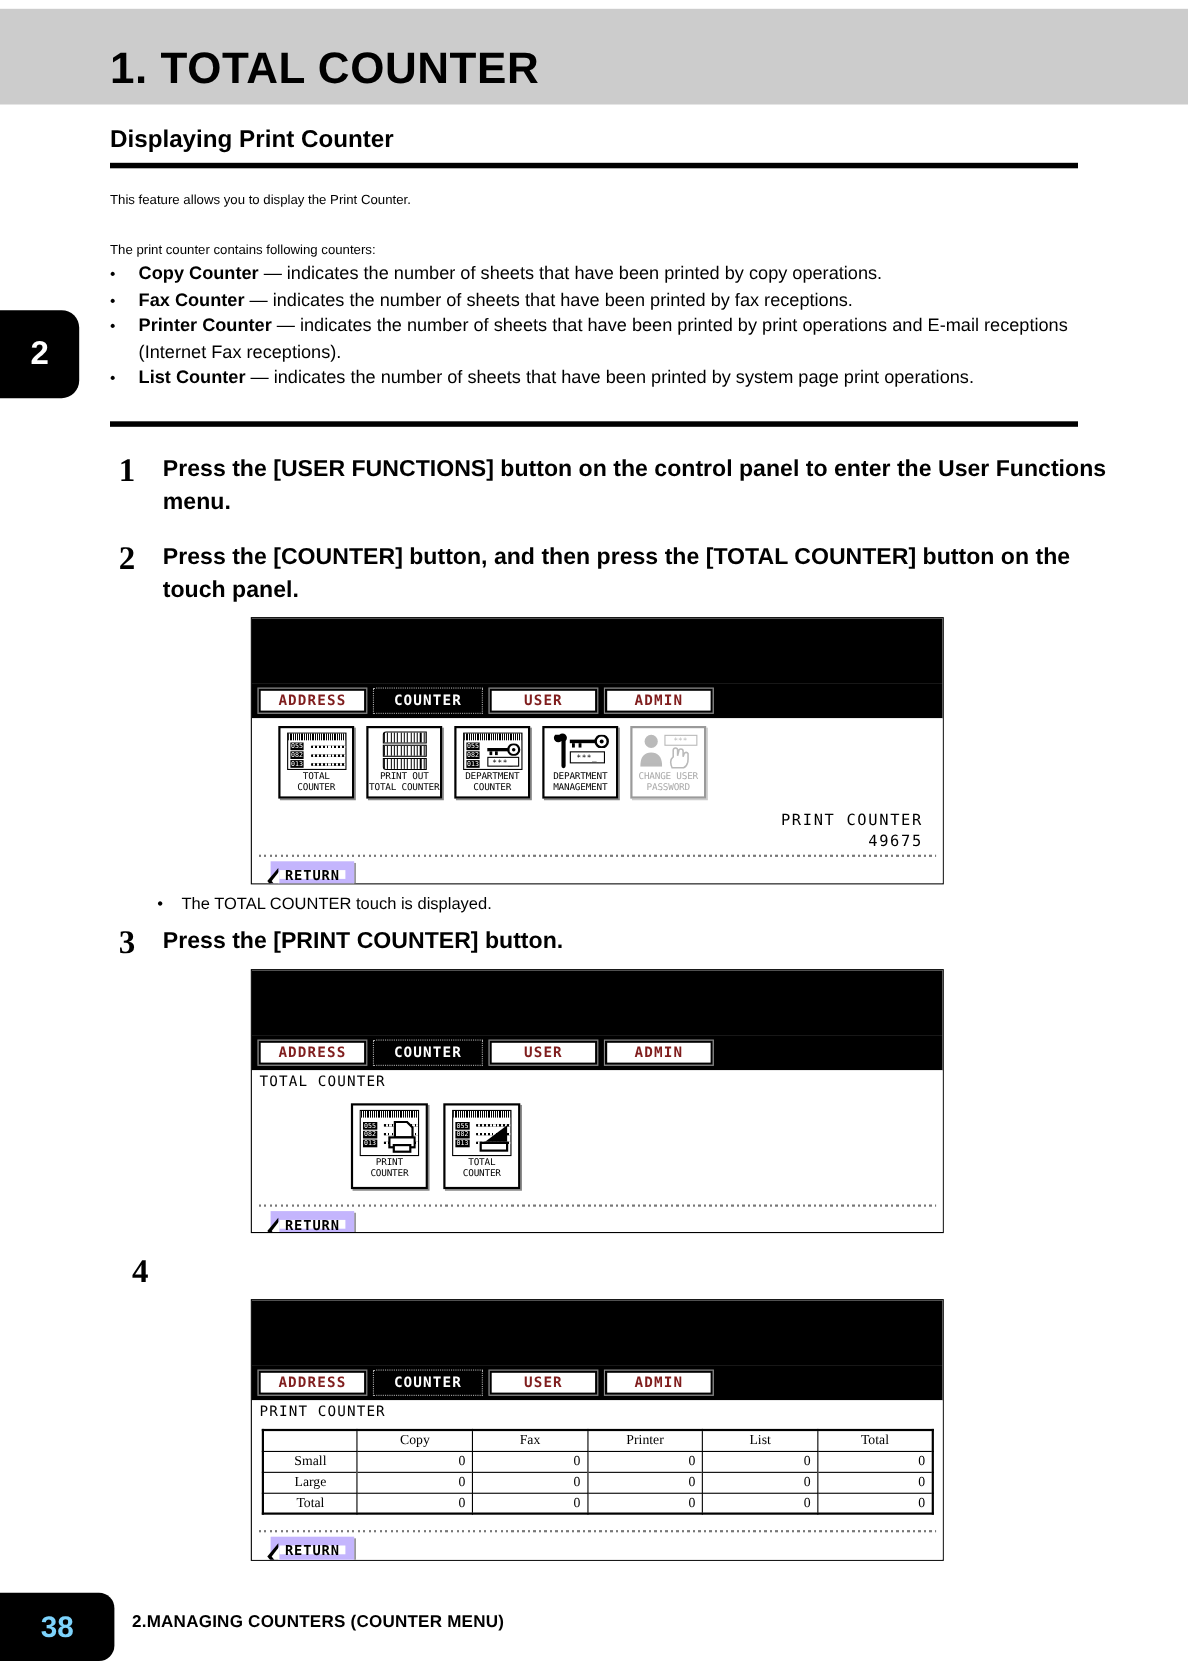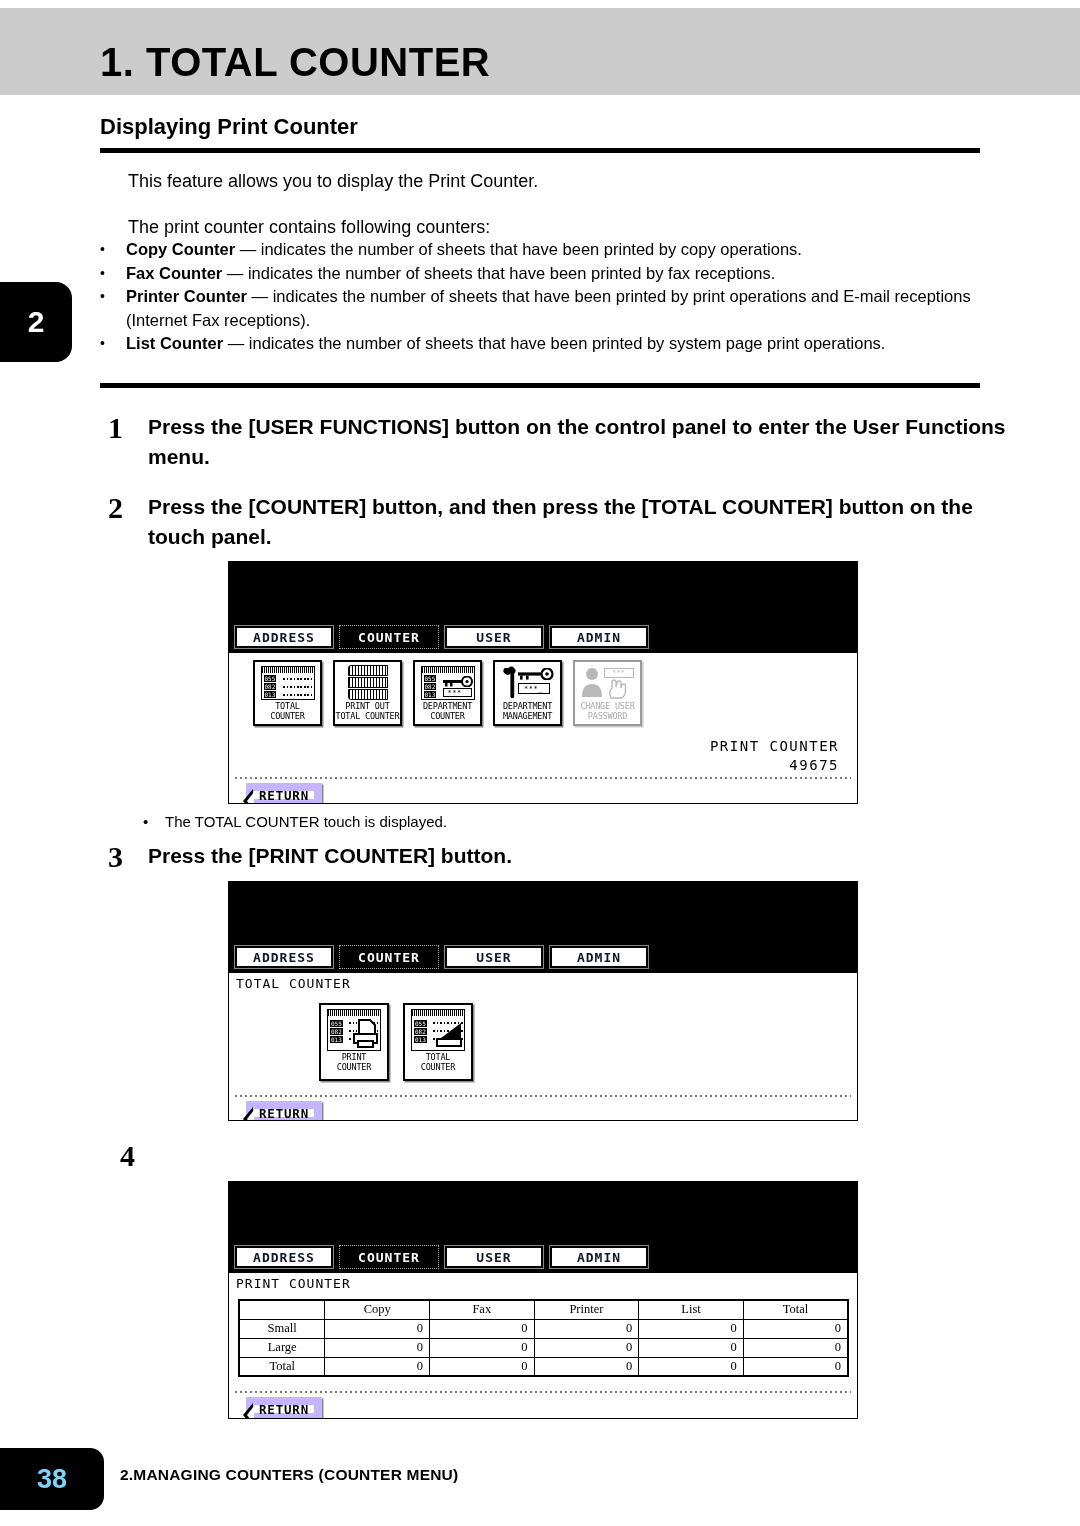--- a/index.html
+++ b/index.html
@@ -38,21 +38,21 @@
     position:absolute; left:100px; top:114px;
     font-size:22px; font-weight:bold;
   }
   .rule-thick{
     position:absolute; left:100px; width:880px; height:5px; background:#000;
   }
 
   
   .body-text{
     position:absolute; left:100px;
-    font-size:18px; line-height:23px;margin-left:28px;
+    font-size:12px; line-height:23px;
   }
   .bullet-list{
     position:absolute; left:100px; top:238px; width:880px;
     font-size:16.5px; line-height:23.5px;
   }
   .bullet-row{
     display:flex; margin-bottom:0px;
   }
   .bullet-mark{
     width:26px; flex:0 0 26px; text-align:left;
@@ -95,21 +95,21 @@
   }
   .lcd-black{
     background:#000; width:100%;
   }
   .lcd-tabs{
     background:#000; width:100%; height:32px;
     display:flex; align-items:center; padding-left:6px; gap:7px;
   }
   .tab{
     height:22px; min-width:98px; padding:0 6px;
-    background:#fff; color:#0f172a;
+    background:#fff; color:#7f1d1d;
     border:2px solid #000;
     outline:1px solid #888;
     display:flex; align-items:center; justify-content:center;
     font-size:13px; font-weight:bold; letter-spacing:1px;
     font-family:"DejaVu Sans Mono", monospace;
   }
   .tab.active{ background:#000; color:#fff; outline:1px dotted #aaa; }
 
   .lcd-body{ position:relative; background:#fff; }
 

